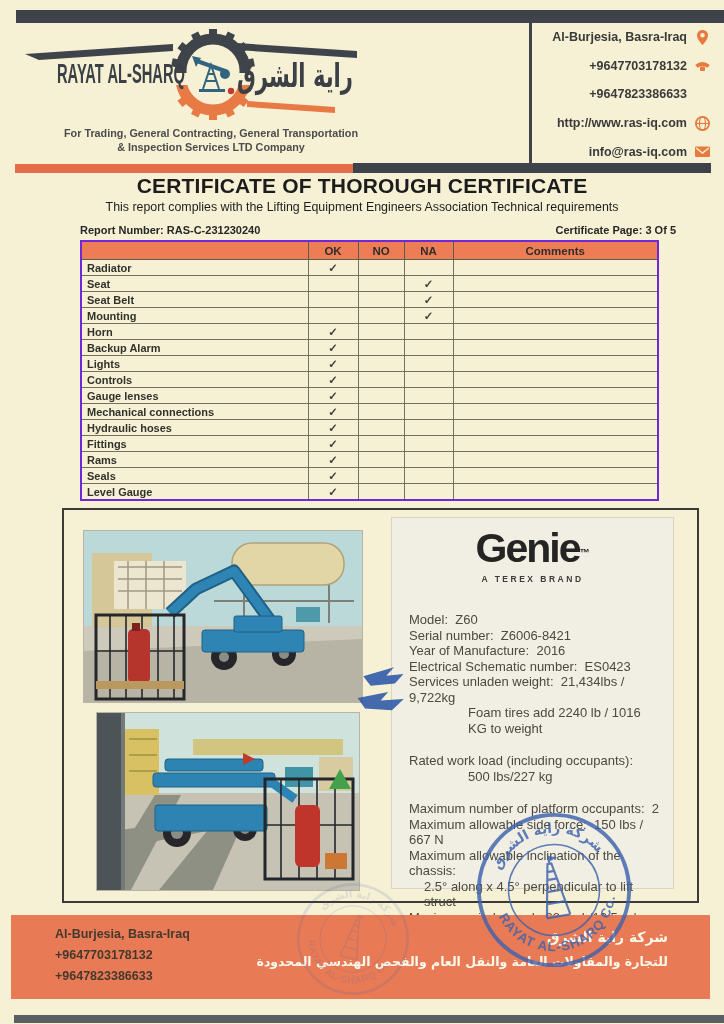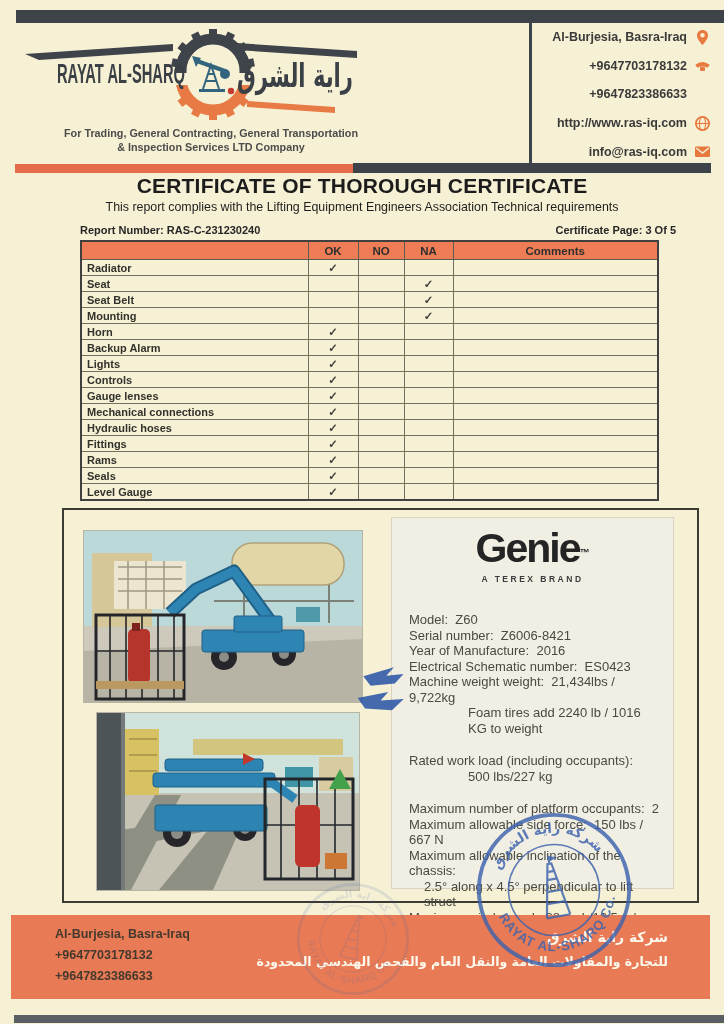--- a/index.html
+++ b/index.html
@@ -23,21 +23,21 @@
            font-size:10.8px;font-weight:bold;color:#4c4c4c;line-height:14px;}
   
   .doc-title{position:absolute;left:0;top:174px;width:724px;text-align:center;
              font-size:21px;font-weight:bold;color:#1c1c1c;letter-spacing:.2px;}
   .doc-subtitle{position:absolute;left:0;top:200px;width:724px;text-align:center;
                 font-size:12.4px;color:#1e1e1e;}
   .report-row{position:absolute;left:80px;top:224px;width:596px;display:flex;
               justify-content:space-between;font-size:11px;font-weight:bold;color:#262626;}
   
   table.checklist{position:absolute;left:80px;top:240px;width:577px;border-collapse:collapse;
-                  table-layout:fixed;border:2px solid #404040;}
+                  table-layout:fixed;border:2px solid #6d28d9;}
   table.checklist th{background:#ee7d55;color:#2e2e2e;font-size:11.5px;font-weight:bold;
                      height:17px;border:1px solid #5d5c50;padding:0;}
   table.checklist td{height:15px;border:1px solid #72705f;font-size:11px;font-weight:bold;
                      color:#32322c;padding:0 5px;}
   table.checklist td.chk{text-align:center;color:#3e4038;font-size:11.5px;padding:0;}
   
   .photo-box{position:absolute;left:62px;top:508px;width:633px;height:391px;border:2px solid #3b3b36;}
   .photo{position:absolute;border:1px solid #b9b5a4;background:#cfe0dd;}
   .photo1{left:19px;top:20px;width:278px;height:171px;}
   .photo2{left:32px;top:202px;width:262px;height:177px;}
@@ -413,21 +413,21 @@
     <div class="genie-label">
       <div class="genie-logo">
         <span>Genie</span><span class="genie-tm">™</span>
       </div>
       <div class="genie-sub">A TEREX BRAND</div>
       <div class="label-specs" id="label-specs">
           <div class="spec-line">Model:  Z60</div>
           <div class="spec-line">Serial number:  Z6006-8421</div>
           <div class="spec-line">Year of Manufacture:  2016</div>
           <div class="spec-line">Electrical Schematic number:  ES0423</div>
-          <div class="spec-line">Machine weight weight:  21,434lbs / 9,722kg</div>
+          <div class="spec-line">Services unladen weight:  21,434lbs / 9,722kg</div>
           <div class="spec-line spec-indent spec-gap">Foam tires add 2240 lb / 1016 KG to weight</div>
           <div class="spec-line">Rated work load (including occupants):</div>
           <div class="spec-line spec-indent spec-gap">500 lbs/227 kg</div>
           <div class="spec-line">Maximum number of platform occupants:  2</div>
           <div class="spec-line">Maximum allowable side force:  150 lbs / 667 N</div>
           <div class="spec-line">Maximum allowable inclination of the chassis:</div>
           <div class="spec-line spec-indent">2.5° along x 4.5° perpendicular to lift struct</div>
           <div class="spec-line">Maximum wind speed:  28 mph/12.5 m/s</div>
           <div class="spec-line">Maximum platform height:<span class="scribble"></span></div>
           <div class="spec-line">Maximum platform reach:  34 ft / 10.4 m</div>

